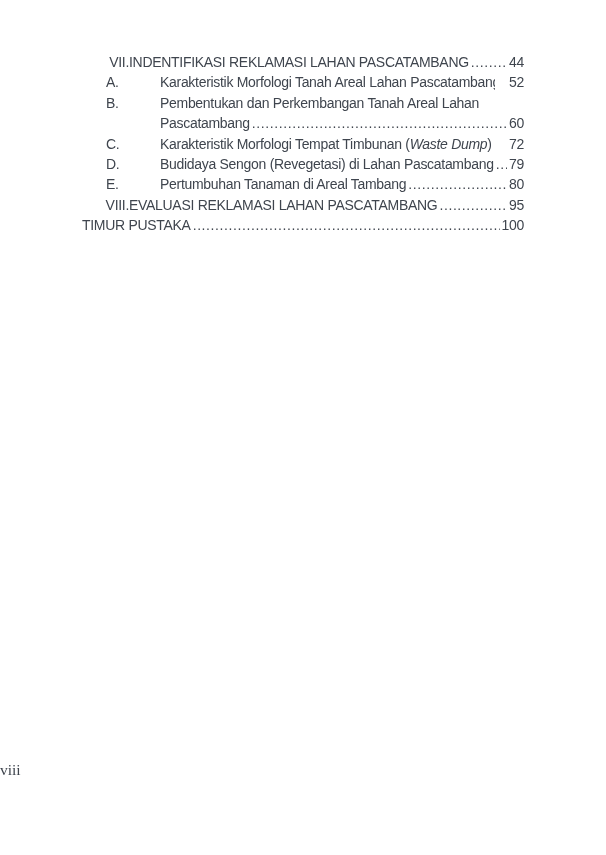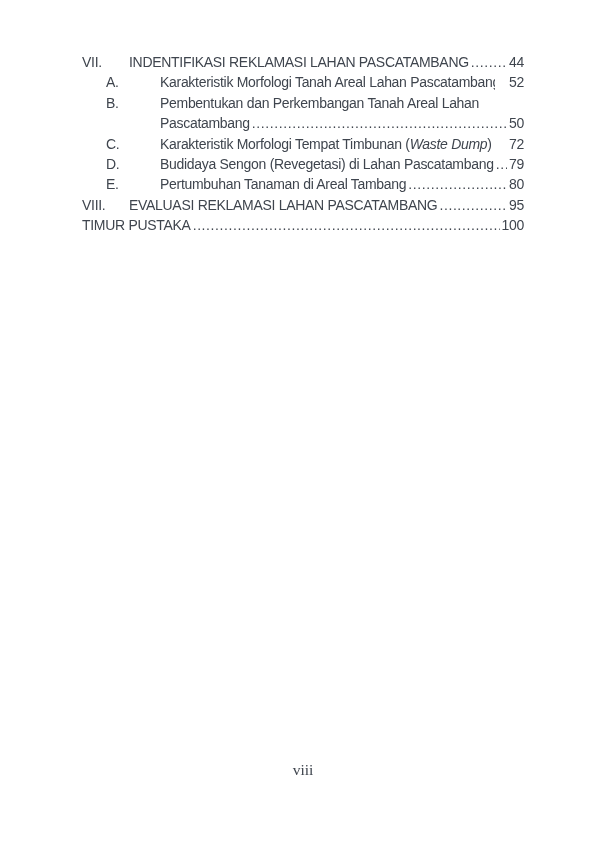--- a/index.html
+++ b/index.html
@@ -20,21 +20,21 @@
     top: 52px; left: 82px; right: 82px;
   }
   .row {
     display: flex;
     align-items: baseline;
     line-height: 20.4px;
     font-size: 14px;
     letter-spacing: -0.3px;
   }
   .num { flex: 0 0 auto; white-space: nowrap; }
-  .lvl-chapter .num { width: 47px; }
+  .lvl-chapter .num { width: 47px; text-align: right; }
   .lvl-section .num { width: 78px; padding-left: 24px; box-sizing: border-box; }
   .lvl-cont    .num { width: 78px; }
   .txt {
     flex: 0 1 auto;
     white-space: nowrap;
     overflow: hidden;
   }
   .em { font-style: italic; }
   .leader {
     flex: 1 1 10px;
@@ -44,21 +44,21 @@
     margin: 0 2px 0 2px;
   }
   .leader.dotted::after {
     content: "......................................................................................................................................................................................";
     letter-spacing: 0.6px;
   }
   .pagenum { flex: 0 0 auto; white-space: nowrap; text-align: left; }
   .footer-folio {
     position: absolute;
     top: 761px; left: 0; width: 100%;
-    text-align: center;
+    text-align: left;
     font-family: "Liberation Serif", serif;
     font-size: 15.5px;
     color: #3f454e;
   }
 </style>
 </head>
 <body>
 
 <div class="doc-page">
 
@@ -82,21 +82,21 @@
       <span class="num">B.</span>
       <span class="txt">Pembentukan dan Perkembangan Tanah Areal Lahan</span>
       <span class="leader"></span>
       <span class="pagenum"></span>
     </div>
 
     <div class="row lvl-cont">
       <span class="num"></span>
       <span class="txt">Pascatambang</span>
       <span class="leader dotted"></span>
-      <span class="pagenum">50</span>
+      <span class="pagenum">60</span>
     </div>
 
     <div class="row lvl-section">
       <span class="num">C.</span>
       <span class="txt"><span>Karakteristik Morfologi Tempat Timbunan (</span><span class="em">Waste Dump</span><span>)</span></span>
       <span class="leader"></span>
       <span class="pagenum">72</span>
     </div>
 
     <div class="row lvl-section">

